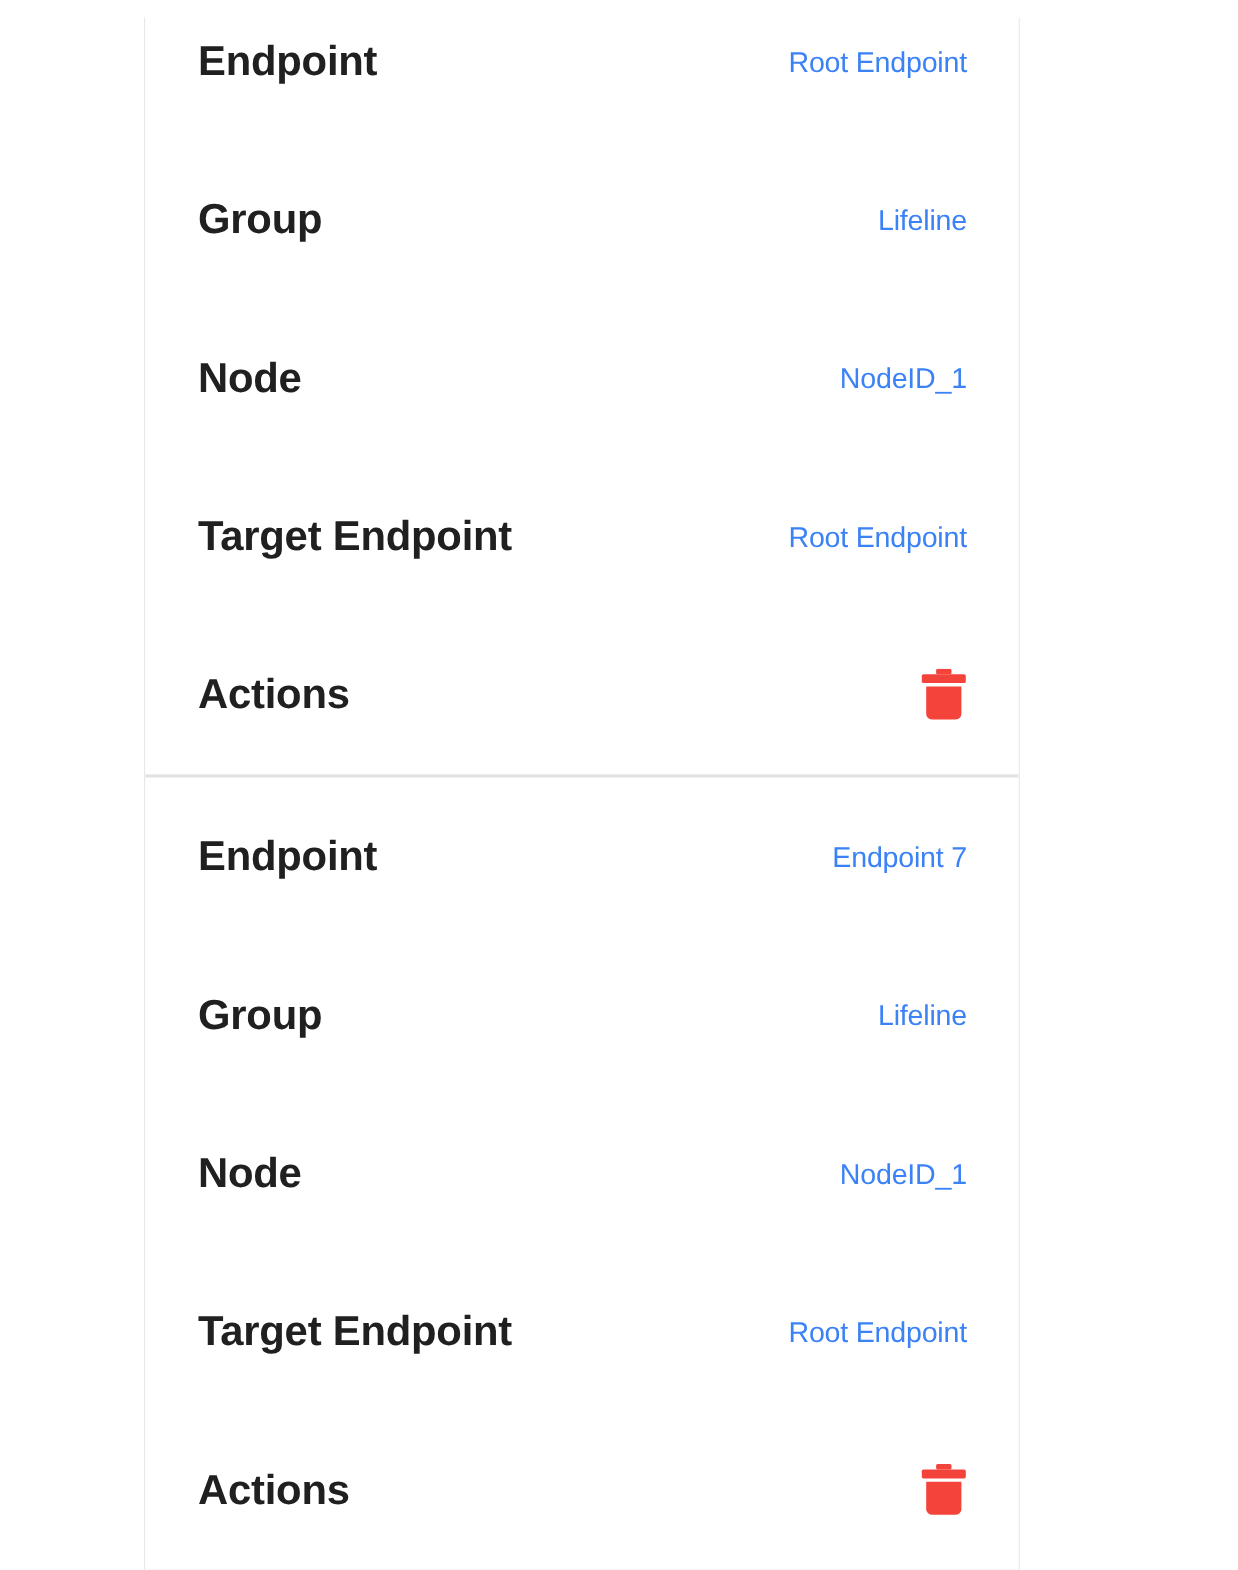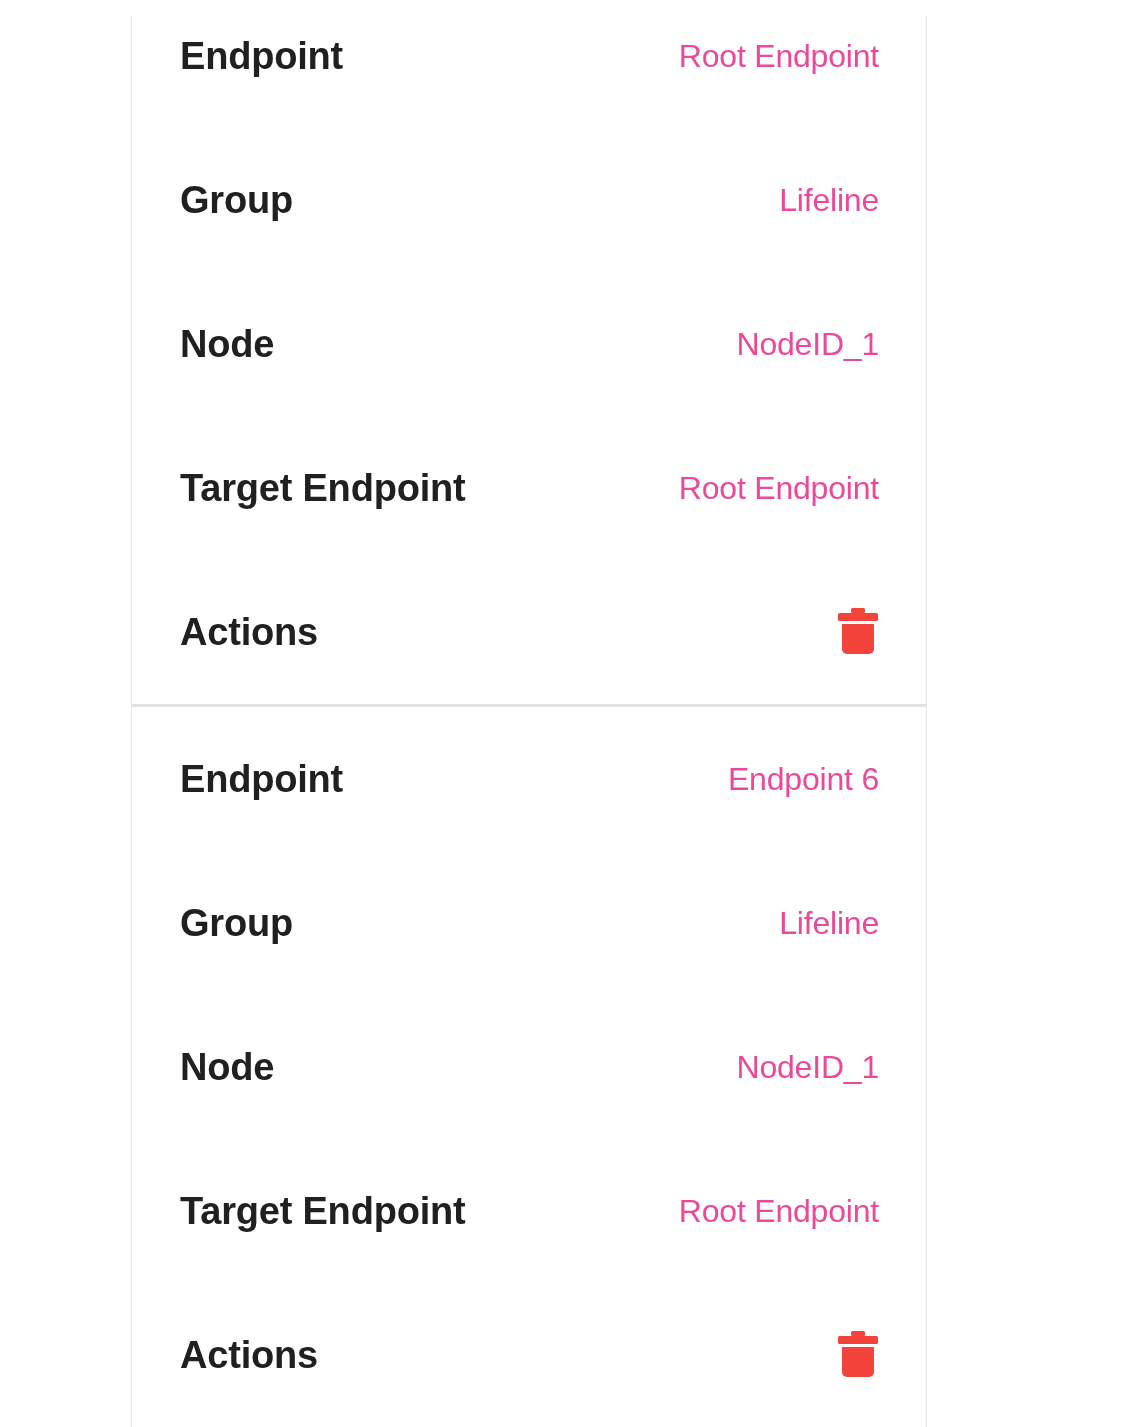--- a/index.html
+++ b/index.html
@@ -53,23 +53,23 @@
   .row-label {
     font-size: 38px;
     font-weight: bold;
     color: #202020;
     letter-spacing: -0.2px;
     line-height: 1;
     white-space: nowrap;
   }
 
   .row-value {
-    font-size: 32px;
+    font-size: 26px;
     font-weight: normal;
-    color: #ec4899;
+    color: #3b82f6;
     letter-spacing: -0.2px;
     line-height: 1;
     white-space: nowrap;
     text-align: right;
   }
 
   
   .delete-btn {
     background: none;
     border: 0;
@@ -125,21 +125,21 @@
         </span>
       </button>
     </div>
 
   </div>
 
   <div class="card">
 
     <div class="row">
       <span class="row-label">Endpoint</span>
-      <span class="row-value">Endpoint 6</span>
+      <span class="row-value">Endpoint 7</span>
     </div>
 
     <div class="row">
       <span class="row-label">Group</span>
       <span class="row-value">Lifeline</span>
     </div>
 
     <div class="row">
       <span class="row-label">Node</span>
       <span class="row-value">NodeID_1</span>

